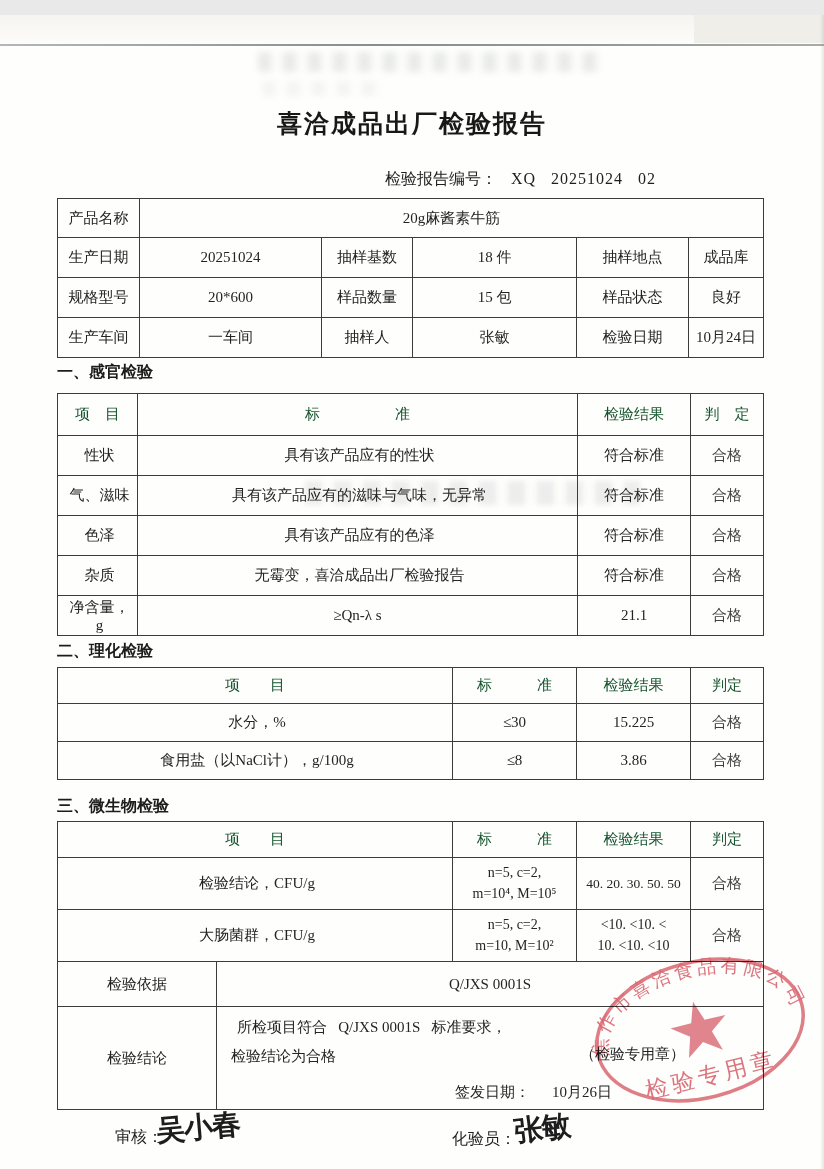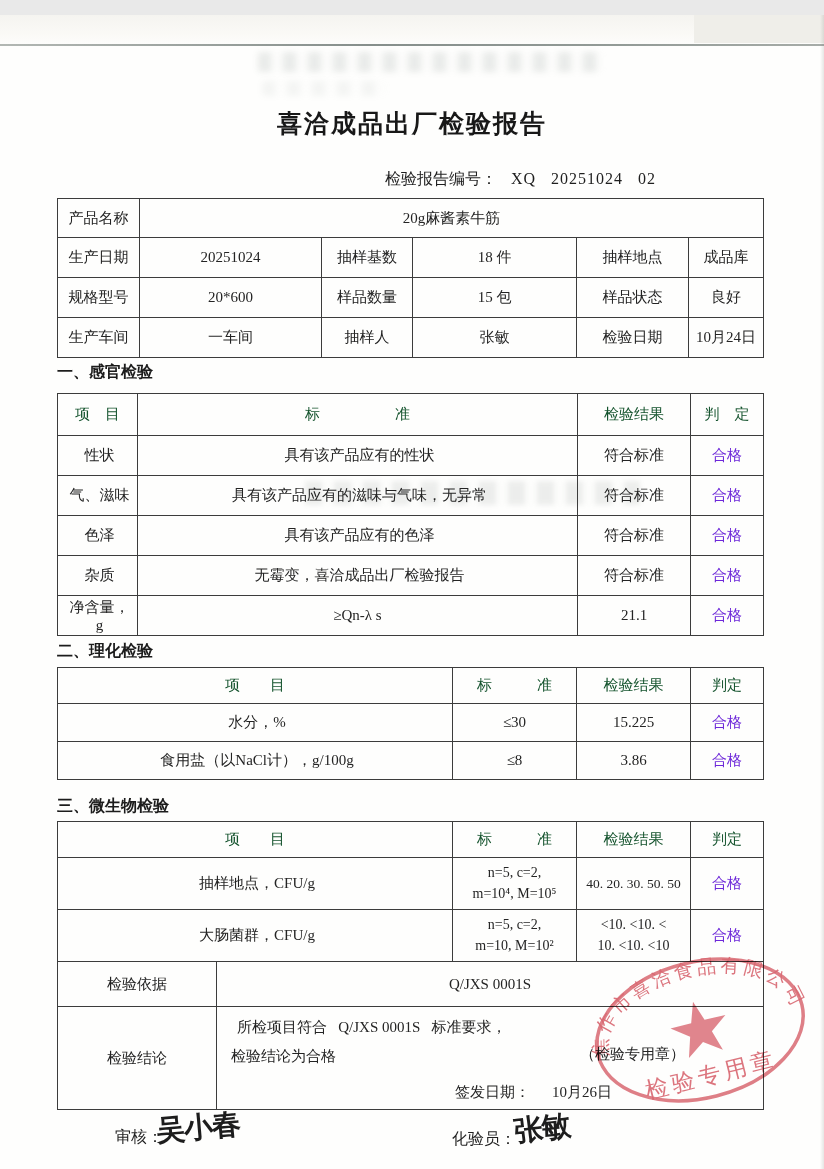--- a/index.html
+++ b/index.html
@@ -34,21 +34,21 @@
     font-size:25px;font-weight:bold;letter-spacing:2px;color:#181818;}
   .report-no{position:absolute;top:154px;left:385px;font-size:16px;white-space:pre;}
   .report-no .val{margin-left:14px;letter-spacing:1px;}
 
   
   table{border-collapse:collapse;table-layout:fixed;position:absolute;left:57px;width:706px;
     font-size:15px;color:#242424;}
   td{border:1px solid #3c3c3c;padding:0 4px;overflow:hidden;}
   .c{text-align:center;}
   .l{text-align:center;padding-left:8px;}
-  .judge{color:#6d28d9;}
+  .judge{color:#404040;}
   .hdr{color:#14532d;}
   .small{font-size:13.5px;}
   .std2{font-size:14px;line-height:1.45;}
 
   #tbl-info{top:183px;}
   #tbl-info tr{height:40px;}
   #tbl-info tr:first-child{height:39px;}
 
   .sec-h{position:absolute;left:57px;font-size:16px;font-weight:bold;color:#1c1c1c;}
   #h-sensory{top:347px;}
@@ -234,21 +234,21 @@
         <col style="width:73px">
       </colgroup>
     <tbody>
         <tr class="head">
       <td class="c hdr">项　　目</td>
       <td class="c hdr">标　　　准</td>
       <td class="c hdr">检验结果</td>
       <td class="c hdr judge">判定</td>
     </tr>
     <tr>
-      <td class="l">抽样地点，CFU/g</td>
+      <td class="l">检验结论，CFU/g</td>
       <td class="c std2">
         <div>n=5, c=2,</div>
         <div>m=10⁴, M=10⁵</div>
       </td>
       <td class="c small">40. 20. 30. 50. 50</td>
       <td class="c judge">合格</td>
     </tr>
     <tr>
       <td class="l">大肠菌群，CFU/g</td>
       <td class="c std2">

